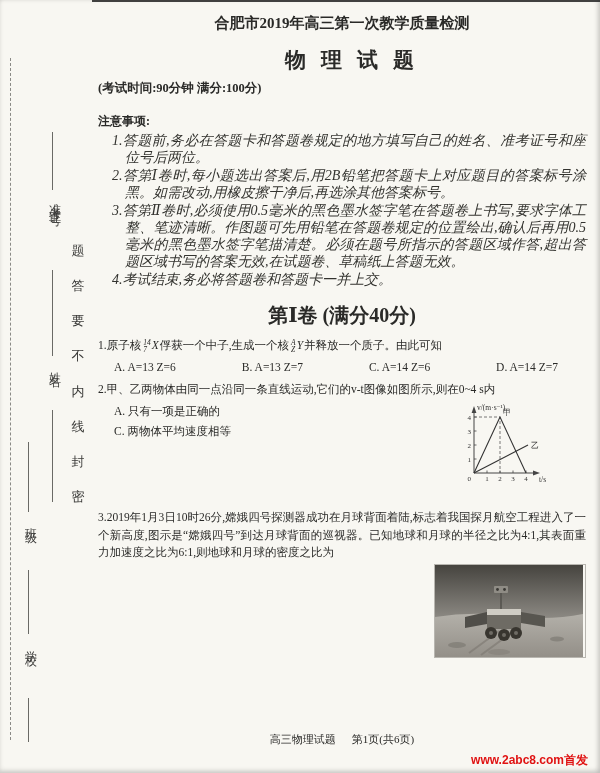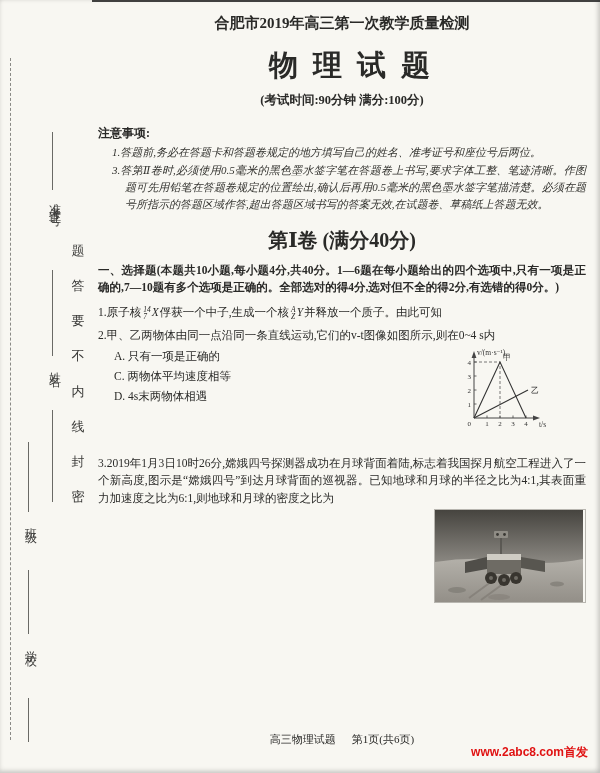--- a/index.html
+++ b/index.html
@@ -26,27 +26,27 @@
   .seal-col{
     position:absolute;left:70px;top:242px;height:264px;width:16px;
     display:flex;flex-direction:column;justify-content:space-between;align-items:center;
     font-size:13px;color:#3a3a38;
   }
 
   
   .content{position:absolute;left:98px;top:8px;width:488px;}
   .header-line{text-align:center;font-size:15px;font-weight:bold;margin-top:6px;}
   .paper-title{text-align:center;margin:13px 0 4px 0;}
-  .paper-title span{font-size:29px;font-weight:bold;letter-spacing:15px;text-indent:15px;display:inline-block;padding-left:15px;}
-  .exam-info{text-align:center;font-size:12.5px;font-weight:bold;margin:6px 0 0 0;}
+  .paper-title span{font-size:21px;font-weight:bold;letter-spacing:15px;text-indent:15px;display:inline-block;padding-left:15px;}
+  .exam-info{text-align:left;font-size:12.5px;font-weight:bold;margin:6px 0 0 0;}
 
   .notice-title{font-size:12px;font-weight:bold;margin:16px 0 2px 0;}
   .notices{margin-left:14px;}
   .notice-item{
-    margin:1px 0;font-size:11px;line-height:17px;text-align:justify;
+    margin:1px 0;font-size:14px;line-height:17px;text-align:justify;
     padding-left:13px;text-indent:-13px;font-style:italic;color:#33332f;
   }
 
   .section-title{text-align:center;font-size:20px;font-weight:bold;margin:14px 0 8px 0;}
   .part-intro{font-size:11.5px;font-weight:bold;line-height:17px;text-align:justify;margin:0 0 8px 0;}
 
   .question{margin-top:5px;font-size:11.5px;line-height:17.5px;}
   .stem{margin:0;text-align:justify;}
   .opt-row{display:flex;justify-content:space-between;margin:4px 28px 0 16px;}
   .opt-col{margin-left:16px;}
@@ -66,21 +66,21 @@
   .dash{stroke:#555;stroke-width:0.8;fill:none;stroke-dasharray:3 2;}
   .ser{stroke:#333;stroke-width:1.1;fill:none;}
   .tick{stroke:#444;stroke-width:0.8;}
 
   .footer{
     position:absolute;left:98px;bottom:26px;width:488px;text-align:center;
     font-size:11px;color:#2a2a28;
   }
   .footer span{margin:0 8px;}
   .watermark{
-    position:absolute;right:12px;bottom:12px;font-size:12px;font-weight:bold;color:#e01212;
+    position:absolute;right:12px;bottom:4px;font-size:12px;font-weight:bold;color:#e01212;
     font-family:"Liberation Sans","DejaVu Sans",sans-serif;
   }
 </style>
 </head>
 <body>
 
 <div class="paper">
   <div class="scan-topline"></div>
 
   <div class="seal-dash"></div>
@@ -111,30 +111,37 @@
   <div class="content">
     <div class="header-line">合肥市2019年高三第一次教学质量检测</div>
     <div class="paper-title">
       <span>物理试题</span>
     </div>
     <div class="exam-info">(考试时间:90分钟  满分:100分)</div>
 
     <div class="notice-title">注意事项:</div>
     <div class="notices">
       <p class="notice-item">1.答题前,务必在答题卡和答题卷规定的地方填写自己的姓名、准考证号和座位号后两位。</p>
+      <p class="notice-item">2.答第Ⅰ卷时,每小题选出答案后,用2B铅笔把答题卡上对应题目的答案标号涂黑。如需改动,用橡皮擦干净后,再选涂其他答案标号。</p>
       <p class="notice-item">3.答第Ⅱ卷时,必须使用0.5毫米的黑色墨水签字笔在答题卷上书写,要求字体工整、笔迹清晰。作图题可先用铅笔在答题卷规定的位置绘出,确认后再用0.5毫米的黑色墨水签字笔描清楚。必须在题号所指示的答题区域作答,超出答题区域书写的答案无效,在试题卷、草稿纸上答题无效。</p>
+      <p class="notice-item">4.考试结束,务必将答题卷和答题卡一并上交。</p>
     </div>
 
     <div class="section-title">第Ⅰ卷 (满分40分)</div>
-    <p class="part-intro">一、选择题(本题共10小题,每小题4分,共40分。1—6题在每小题给出的四个选项中,只有一项是正确的,7—10题有多个选项是正确的。全部选对的得4分,选对但不全的得2分,有选错的得0分。)</p>
 
     <div class="question">
       <p class="stem">
         <span>1.</span><span>原子核</span><span class="nucl"><span class="nucl-ss"><span>14</span><span>7</span></span><span class="nucl-sym">X</span></span><span>俘获一个中子,生成一个核</span><span class="nucl"><span class="nucl-ss"><span>A</span><span>Z</span></span><span class="nucl-sym">Y</span></span><span>并释放一个质子。由此可知</span>
       </p>
+      <div class="opt-row">
+        <span class="opt">A. A=13 Z=6</span>
+        <span class="opt">B. A=13 Z=7</span>
+        <span class="opt">C. A=14 Z=6</span>
+        <span class="opt">D. A=14 Z=7</span>
+      </div>
     </div>
 
     <div class="question">
       <p class="stem">
         <span>2.</span><span>甲、乙两物体由同一点沿同一条直线运动,它们的v-t图像如图所示,则在0~4 s内</span>
       </p>
       <div class="q2-body">
         <div class="q2-graph">
           <svg width="128" height="98" viewBox="0 0 128 98">
 
@@ -168,21 +175,20 @@
             <text x="17" y="46.5" font-size="7" text-anchor="end">2</text>
             <text x="17" y="32.5" font-size="7" text-anchor="end">3</text>
             <text x="17" y="18.5" font-size="7" text-anchor="end">4</text>
             <text x="49" y="14" font-size="8">甲</text>
             <text x="77" y="47" font-size="8">乙</text>
           </svg>
         </div>
         <div class="opt-col">
           <span class="opt">A. 只有一项是正确的</span>
           <span class="opt">C. 两物体平均速度相等</span>
-          <span class="opt">D. 4s末两物体相遇</span>
         </div>
       </div>
     </div>
 
     <div class="question">
       <p class="stem">
         <span>3.</span><span>2019年1月3日10时26分,嫦娥四号探测器成功在月球背面着陆,标志着我国探月航空工程进入了一个新高度,图示是“嫦娥四号”到达月球背面的巡视器。已知地球和月球的半径之比为4:1,其表面重力加速度之比为6:1,则地球和月球的密度之比为</span>
       </p>
       <div class="q3-body">
         <div class="q3-photo">

